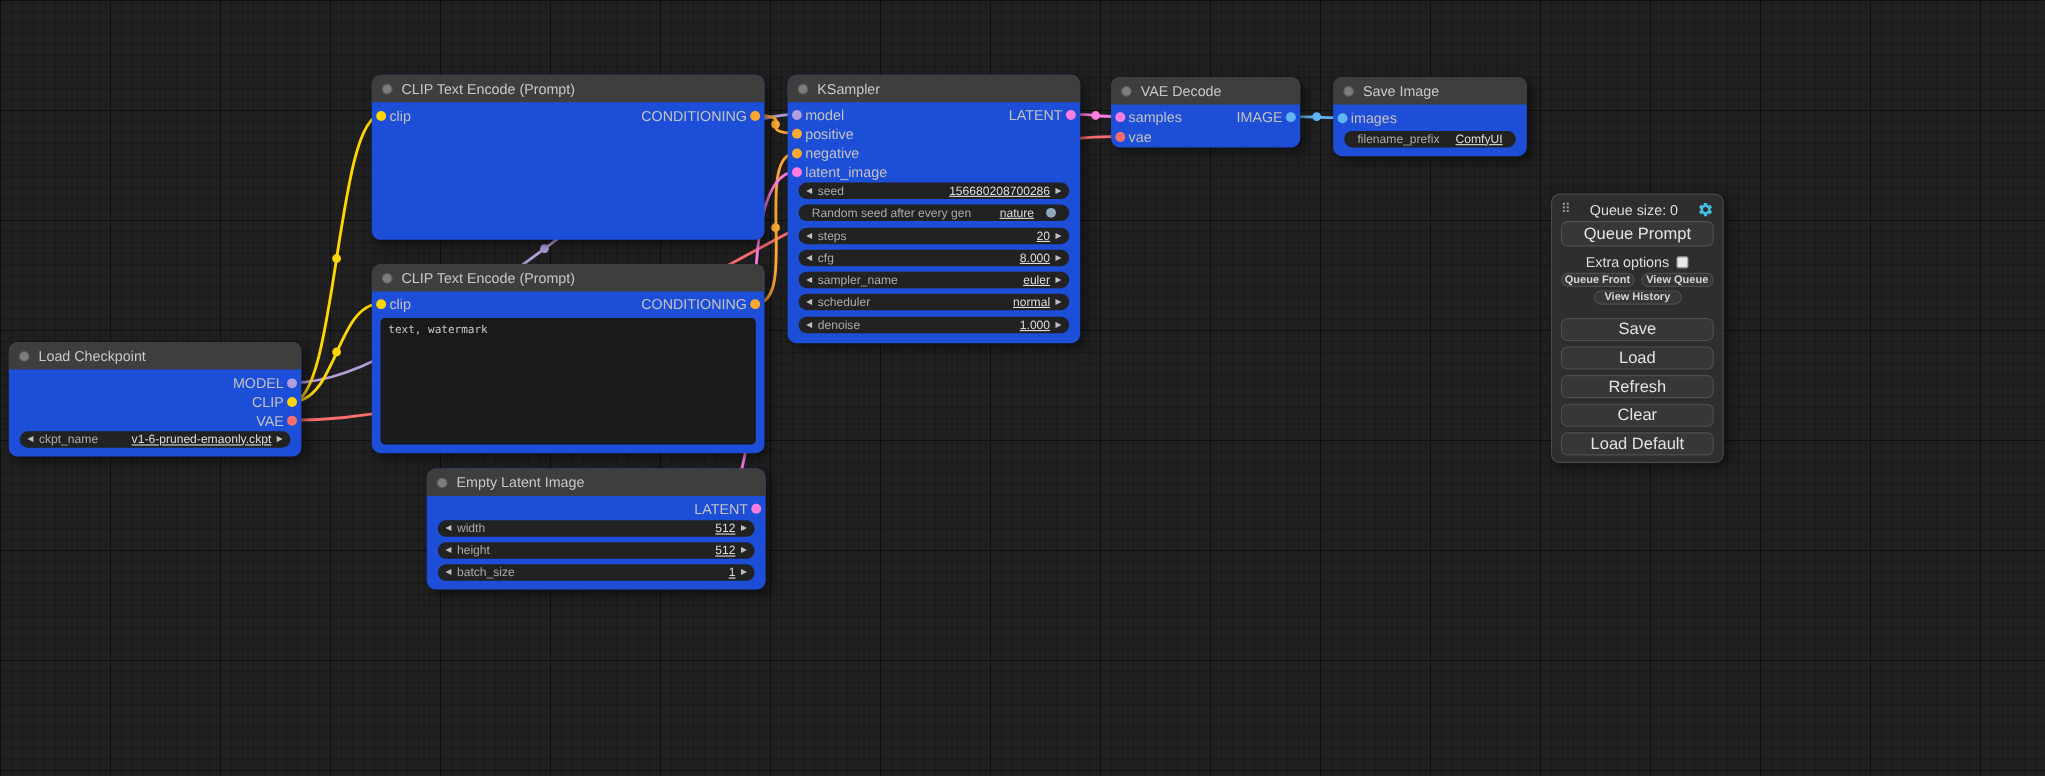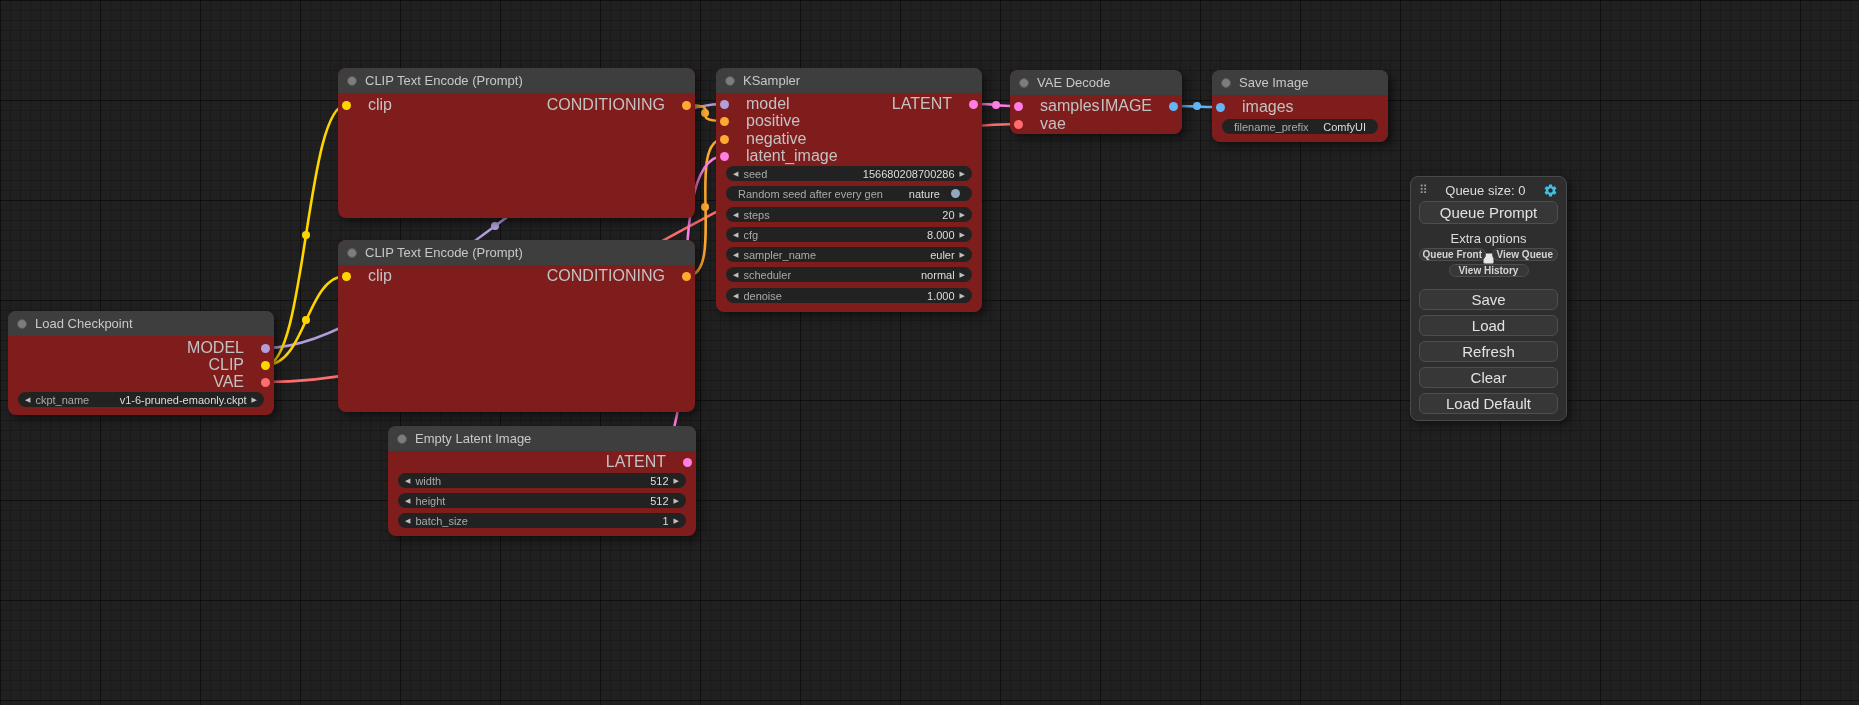--- a/index.html
+++ b/index.html
@@ -14,44 +14,44 @@
       linear-gradient(rgba(0,0,0,0.18) 1px, transparent 1px),
       linear-gradient(90deg, rgba(0,0,0,0.18) 1px, transparent 1px);
     background-size:100px 100px, 100px 100px, 10px 10px, 10px 10px;
   }
 
   #wires { position:absolute; left:0; top:0; z-index:1; }
   .wire { fill:none; stroke:var(--c,#888); stroke-width:2.6; }
   .wiredot { fill:var(--c,#888); }
 
   .node {
-    position:absolute; background:#7f1d1d; border-radius:8px;
+    position:absolute; background:#1d4ed8; border-radius:8px;
     box-shadow:4px 4px 10px rgba(0,0,0,0.5); z-index:2;
   }
   .ntitle {
     position:absolute; left:0; right:0; top:0; height:25px;
     background:#3e3e3e; border-radius:8px 8px 0 0;
     display:flex; align-items:center; gap:8px; padding-left:9px;
     color:#c8c8c8; font-size:13px; white-space:nowrap;
   }
   .cdot { width:10px; height:10px; border-radius:50%; background:#7d7d7d; border:1px solid #575757; flex:none; }
 
-  .port { position:absolute; height:14px; display:flex; align-items:center; gap:17px; font-size:16px; color:#c2c2c2; white-space:nowrap; }
+  .port { position:absolute; height:14px; display:flex; align-items:center; gap:3px; font-size:13px; color:#c2c2c2; white-space:nowrap; }
   .port.in  { left:4px; }
   .port.out { right:4px; flex-direction:row-reverse; }
   .pdot { width:9px; height:9px; border-radius:50%; background:var(--c,#888); flex:none; }
 
   .widget {
     position:absolute; left:10px; right:10px; height:15px;
     background:#222; border-radius:8px;
     display:flex; align-items:center; gap:5px; padding:0 7px;
     font-size:11px; color:#aaa; white-space:nowrap;
   }
   .widget.noarr { padding:4px 12px; }
-  .widget .val { margin-left:auto; color:#ddd; }
+  .widget .val { margin-left:auto; color:#ddd;text-decoration:underline; }
   .arr { font-size:7px; color:#c0c0c0; line-height:1; flex:none; }
   .knob { width:9px; height:9px; border-radius:50%; background:var(--c,#93a8bc); flex:none; margin-left:6px; }
 
   .ta {
     position:absolute; left:8px; right:8px;
     background:#1a1a1a; border-radius:4px; border:1px solid #161616;
     color:#c8c8c8; font-family:"DejaVu Sans Mono", monospace;
     font-size:10px; line-height:1.4; padding:4px 6px;
     white-space:pre-wrap; word-break:break-word; overflow:hidden;
   }
@@ -65,21 +65,21 @@
   .qhandle { color:#8f9ea6; font-size:12px; line-height:1; }
   .gear { width:15px; height:15px; }
   .gear path { fill:var(--c,#41bfe3); }
   .qbtn {
     position:absolute; left:8px; right:8px;
     background:#373737; border:1px solid #4e4e4e; border-radius:6px;
     color:#e2e2e2; font-family:inherit; font-size:15px;
     display:flex; align-items:center; justify-content:center;
   }
   .qbtn.small { font-size:10px; border-radius:9px; height:13px; color:#d5d5d5;font-weight:bold; }
-  .qextra { position:absolute; top:54px; left:0; right:0; display:flex; align-items:center; justify-content:center; gap:7px; font-size:13px;flex-direction:column; }
+  .qextra { position:absolute; top:54px; left:0; right:0; display:flex; align-items:center; justify-content:center; gap:7px; font-size:13px; }
   .qcheck { width:11px; height:11px; background:#e8e8e8; border:1px solid #8a8a8a; border-radius:2px; }
   .qrow { position:absolute; top:71px; left:8px; right:8px; display:flex; gap:6px; }
   .qbtn.rel { position:relative; left:auto; right:auto; flex:1; }
 </style>
 </head>
 <body>
 
 <svg id="wires" width="1859" height="705">
   <path class="wire" d="M266,348 C396,348 594,104 724,104" style="--c: #b39ddb;"></path>
   <path class="wire" d="M266,365 C306,365 306,105 346,105" style="--c: #ffd500;"></path>
@@ -146,20 +146,21 @@
     <span>CLIP Text Encode (Prompt)</span>
   </div>
   <div class="port in" style="top:29px">
     <span class="pdot" style="--c: #ffd500;"></span>
     <span>clip</span>
   </div>
   <div class="port out" style="top:29px">
     <span class="pdot" style="--c: #ffa931;"></span>
     <span>CONDITIONING</span>
   </div>
+  <div class="ta" style="top:49px;height:115px">text, watermark</div>
 </div>
 
 <div class="node" style="left:388px;top:426px;width:308px;height:110px">
   <div class="ntitle">
     <span class="cdot"></span>
     <span>Empty Latent Image</span>
   </div>
   <div class="port out" style="top:29px">
     <span class="pdot" style="--c: #ff7ee3;"></span>
     <span>LATENT</span>

